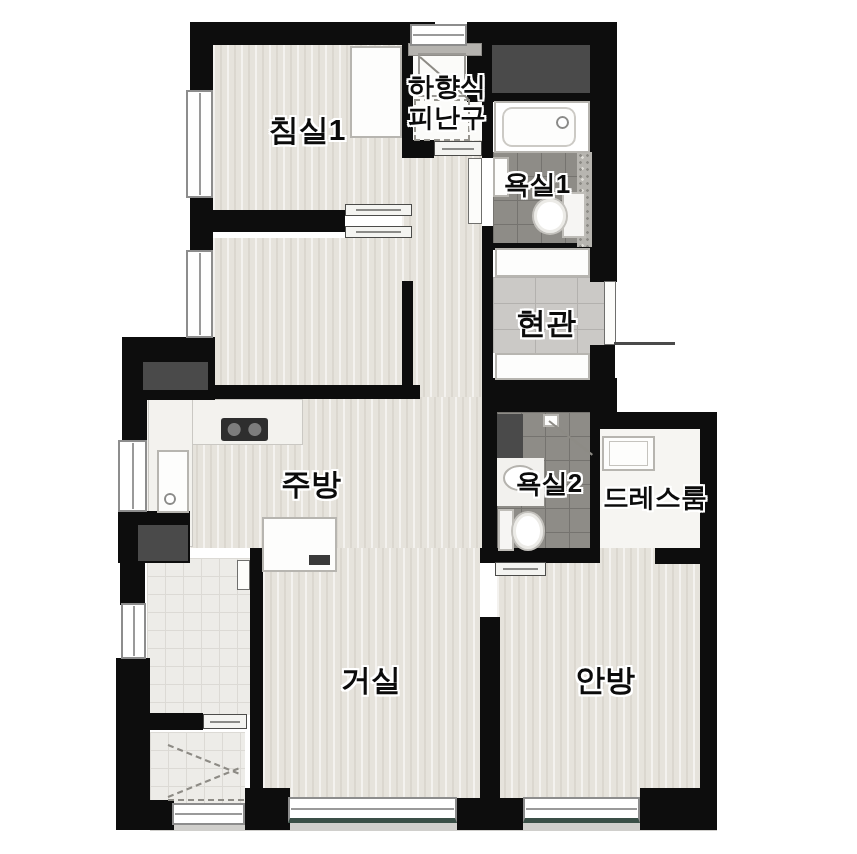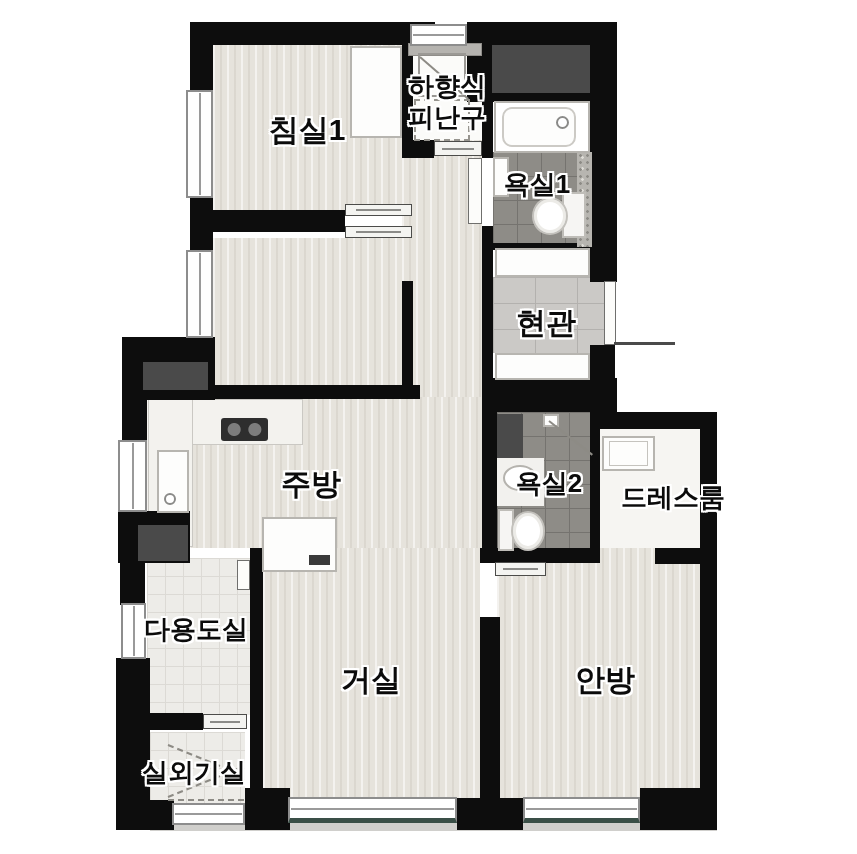--- a/index.html
+++ b/index.html
@@ -183,19 +183,17 @@
   <div class="diag diagdash" style="left:168px;top:796px;width:76px;transform:rotate(-22deg);"></div>
   <div class="diag diagdash" style="left:168px;top:799px;width:76px;"></div>
 
   <div class="label lab-lg" style="left:307px;top:130px;">침실1</div>
   <div class="label lab-md" style="left:447px;top:86px;">하향식</div>
   <div class="label lab-md" style="left:447px;top:117px;">피난구</div>
   <div class="label lab-md" style="left:537px;top:184px;">욕실1</div>
   <div class="label lab-lg" style="left:546px;top:323px;">현관</div>
   <div class="label lab-lg" style="left:270px;top:484px;margin-left:41px;">주방</div>
   <div class="label lab-md" style="left:549px;top:483px;">욕실2</div>
-  <div class="label lab-md" style="left:673px;top:497px;">드레스룸</div>
-  <div class="label lab-md" style="left:196px;top:629px;">다용도실</div>
+  <div class="label lab-md" style="left:655px;top:497px;">드레스룸</div>
   <div class="label lab-lg" style="left:371px;top:680px;">거실</div>
   <div class="label lab-lg" style="left:605px;top:680px;">안방</div>
-  <div class="label lab-md" style="left:194px;top:772px;">실외기실</div>
 
 </div>
 
 </body></html>

